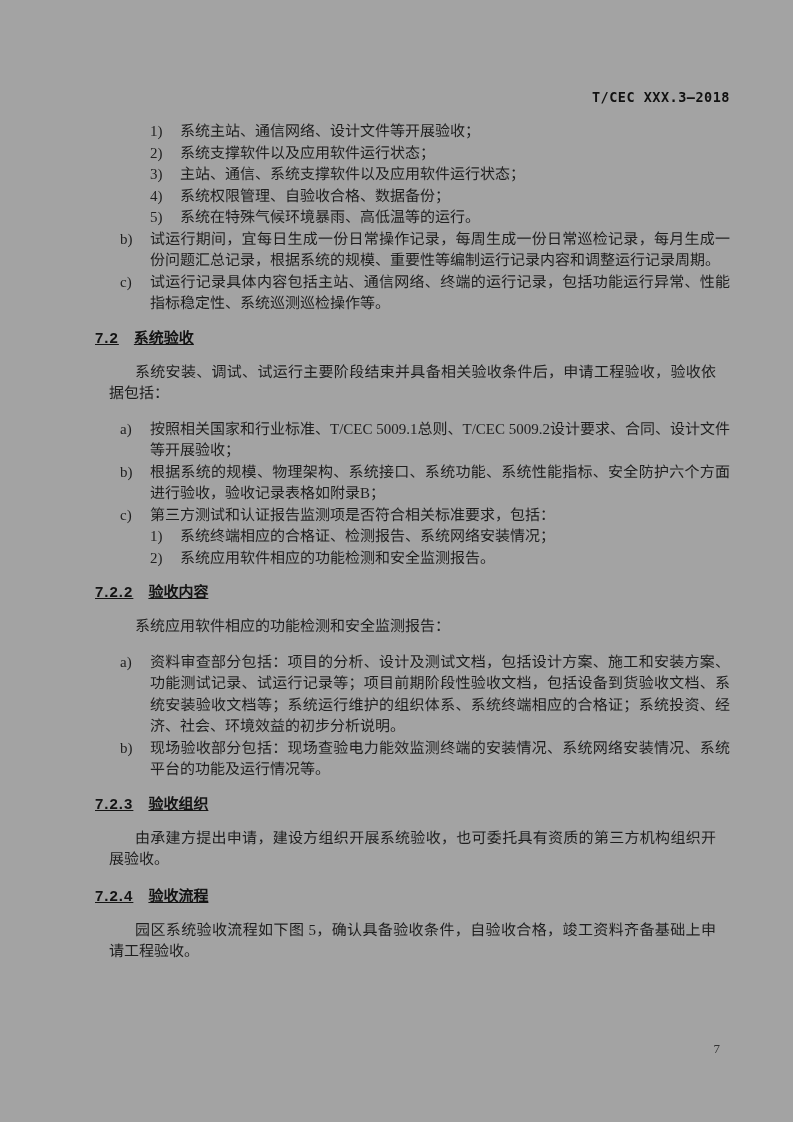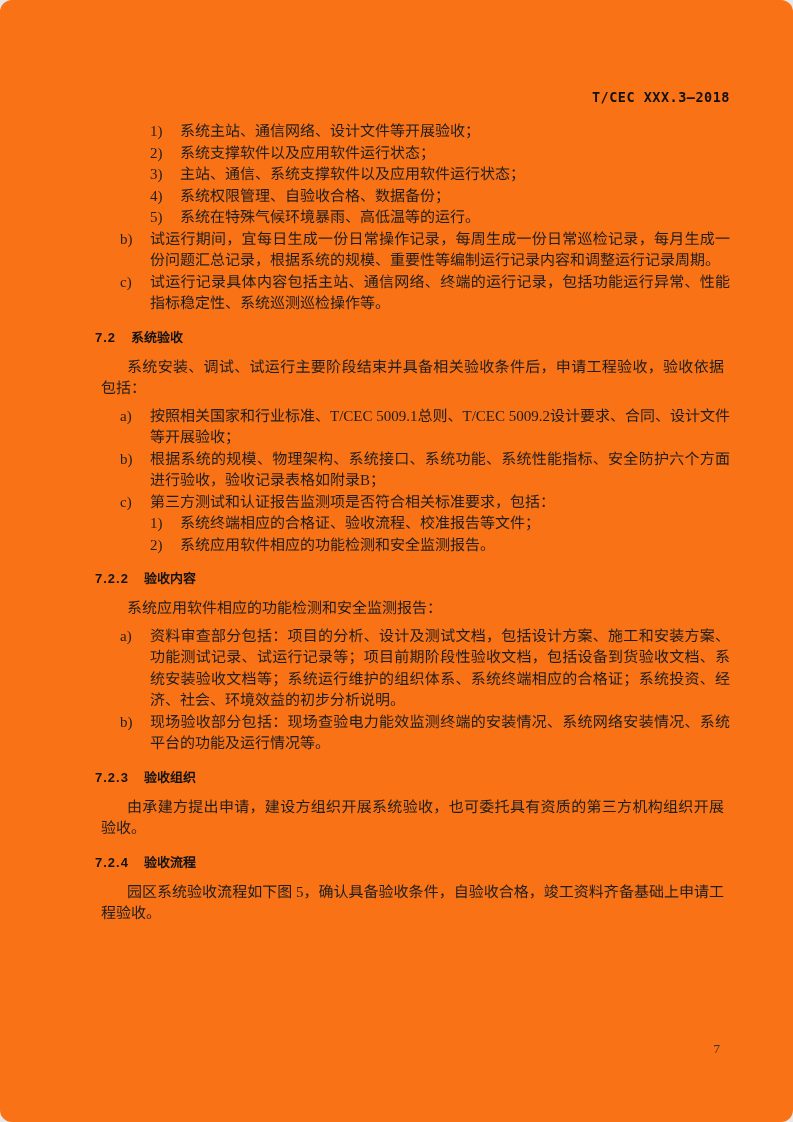--- a/index.html
+++ b/index.html
@@ -6,29 +6,28 @@
   html, body {
     margin: 0;
     padding: 0;
     background: #e8e8e8;
   }
   .page {
     position: relative;
     width: 793px;
     height: 1122px;
     margin: 0 auto;
-    background: #f97316;
+    background: #a3a3a3;
     box-sizing: border-box;
     padding: 88px 63px 0 95px;
     font-family: "Liberation Serif", "DejaVu Serif", serif;
     font-size: 15px;
     line-height: 21.5px;
     color: #1e1e1e;
     overflow: hidden;
-    border-radius: 12px;
   }
   .doc-header {
     text-align: right;
     font-family: "DejaVu Sans Mono", "Liberation Mono", monospace;
     font-weight: bold;
     font-size: 13.5px;
     letter-spacing: 0.5px;
     line-height: 18px;
     margin-bottom: 15px;
     color: #111;
@@ -45,31 +44,32 @@
   }
   .item.lvl2 {
     padding-left: 85px;
   }
   .item.lvl2 > .marker {
     left: 55px;
   }
   .sec-heading {
     font-family: "Liberation Sans", "DejaVu Sans", sans-serif;
     font-weight: bold;
-    font-size: 13px;
+    font-size: 15px;
     line-height: 21px;
     margin: 12px 0 9px 0;
     color: #141414;
+    text-decoration: underline;
   }
   .sec-heading .num {
     margin-right: 15px;
     letter-spacing: 1px;
   }
   .para {
-    margin: 6px;
+    margin: 14px;
     text-indent: 26px;
     text-align: justify;
   }
   .page-number {
     position: absolute;
     top: 1038px;
     right: 73px;
     font-size: 13px;
     color: #333;
     font-family: "Liberation Serif", "DejaVu Serif", serif;
@@ -126,21 +126,21 @@
   <div class="item">
     <span class="marker">b)</span>
     <span>根据系统的规模、物理架构、系统接口、系统功能、系统性能指标、安全防护六个方面进行验收，验收记录表格如附录B；</span>
   </div>
   <div class="item">
     <span class="marker">c)</span>
     <span>第三方测试和认证报告监测项是否符合相关标准要求，包括：</span>
   </div>
   <div class="item lvl2">
     <span class="marker">1)</span>
-    <span>系统终端相应的合格证、验收流程、校准报告等文件；</span>
+    <span>系统终端相应的合格证、检测报告、系统网络安装情况；</span>
   </div>
   <div class="item lvl2">
     <span class="marker">2)</span>
     <span>系统应用软件相应的功能检测和安全监测报告。</span>
   </div>
 
   <div class="sec-heading">
     <span class="num">7.2.2</span><span>验收内容</span>
   </div>
   <p class="para">系统应用软件相应的功能检测和安全监测报告：</p>

